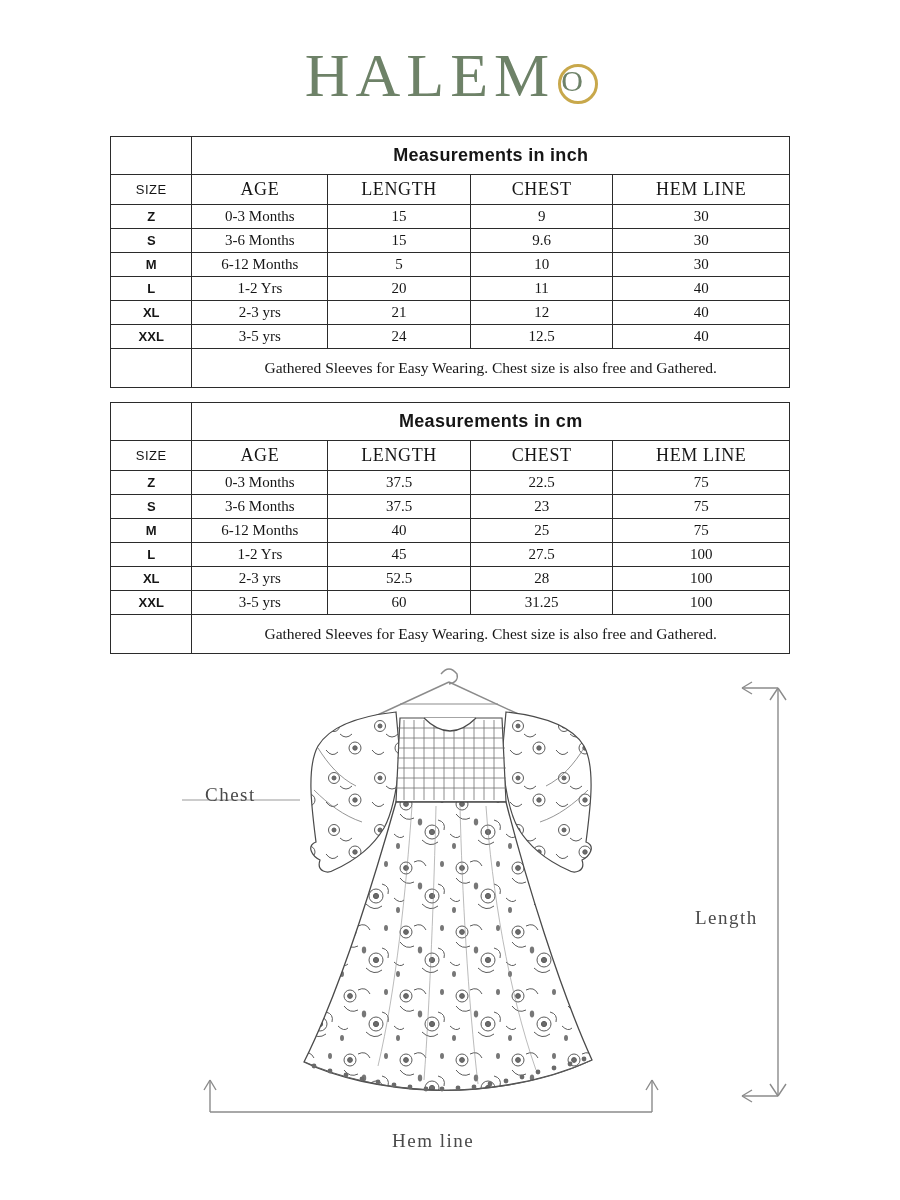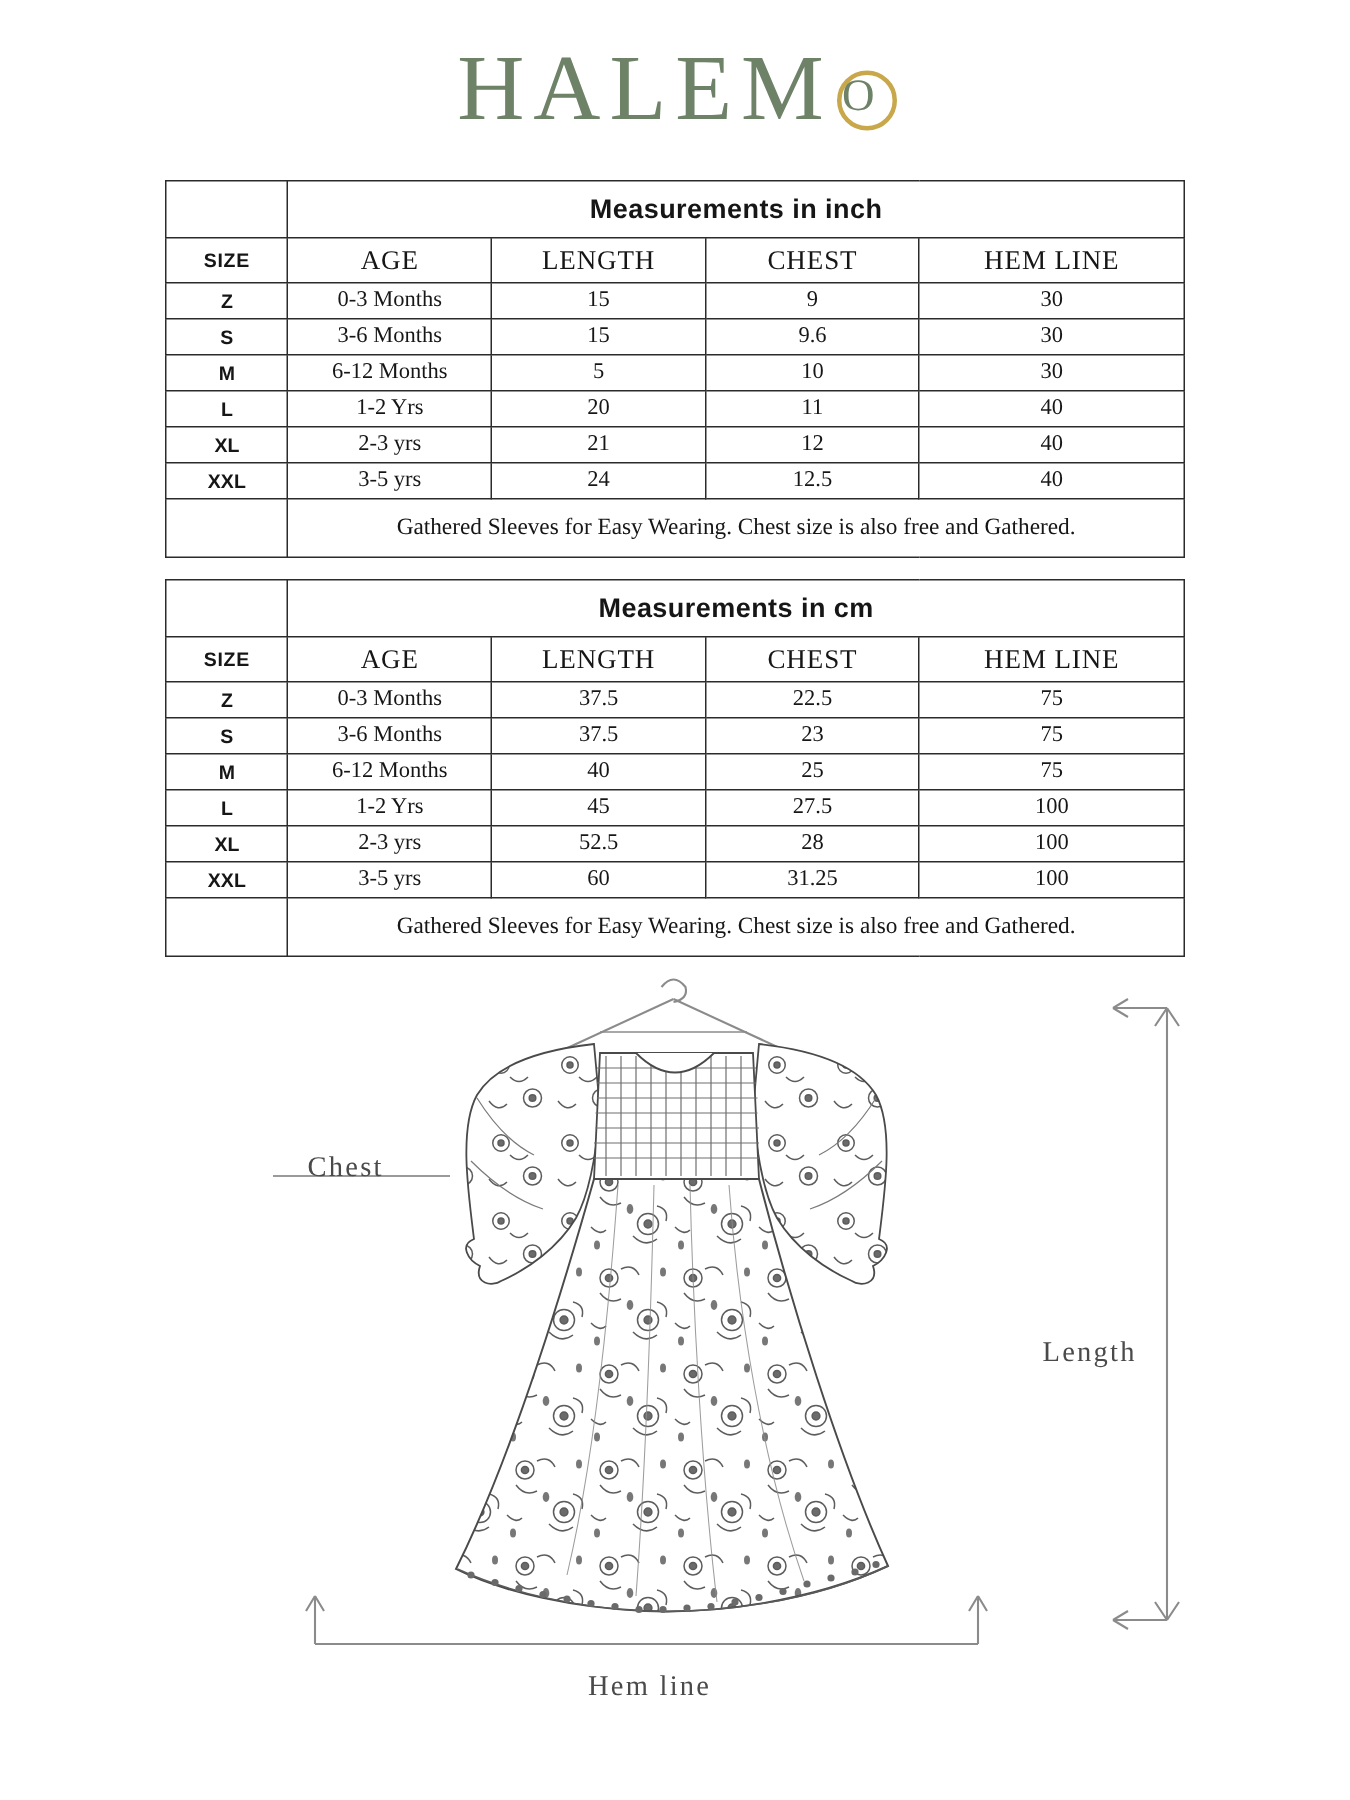--- a/index.html
+++ b/index.html
@@ -15,21 +15,21 @@
   .page {
     position: relative;
     width: 900px;
     height: 1200px;
     overflow: hidden;
   }
 
   
   .brand {
     text-align: center;
-    padding-top: 28px;
+    padding-top: 44px;
   }
   .brand-word {
     font-family: "Liberation Serif", serif;
     font-size: 62px;
     letter-spacing: 6px;
     color: #6e8268;
     line-height: 1;
     white-space: nowrap;
   }
   .brand-word .o-ring {
@@ -102,21 +102,21 @@
     letter-spacing: .6px;
     padding: 4px 2px;
   }
   table.size-table .size-col {
     font-family: "Liberation Sans", sans-serif;
     font-weight: bold;
     font-size: 13px;
   }
   table.size-table .head-row .size-col {
     font-family: "Liberation Sans", sans-serif;
-    font-weight: bold;
+    font-weight: normal;
     font-size: 13px;
     letter-spacing: .5px;
   }
   table.size-table .note-cell {
     font-size: 15.5px;
     padding: 10px 4px;
   }
   .spacer-14 { height: 14px; }
   .spacer-36 { height: 30px; }
 

